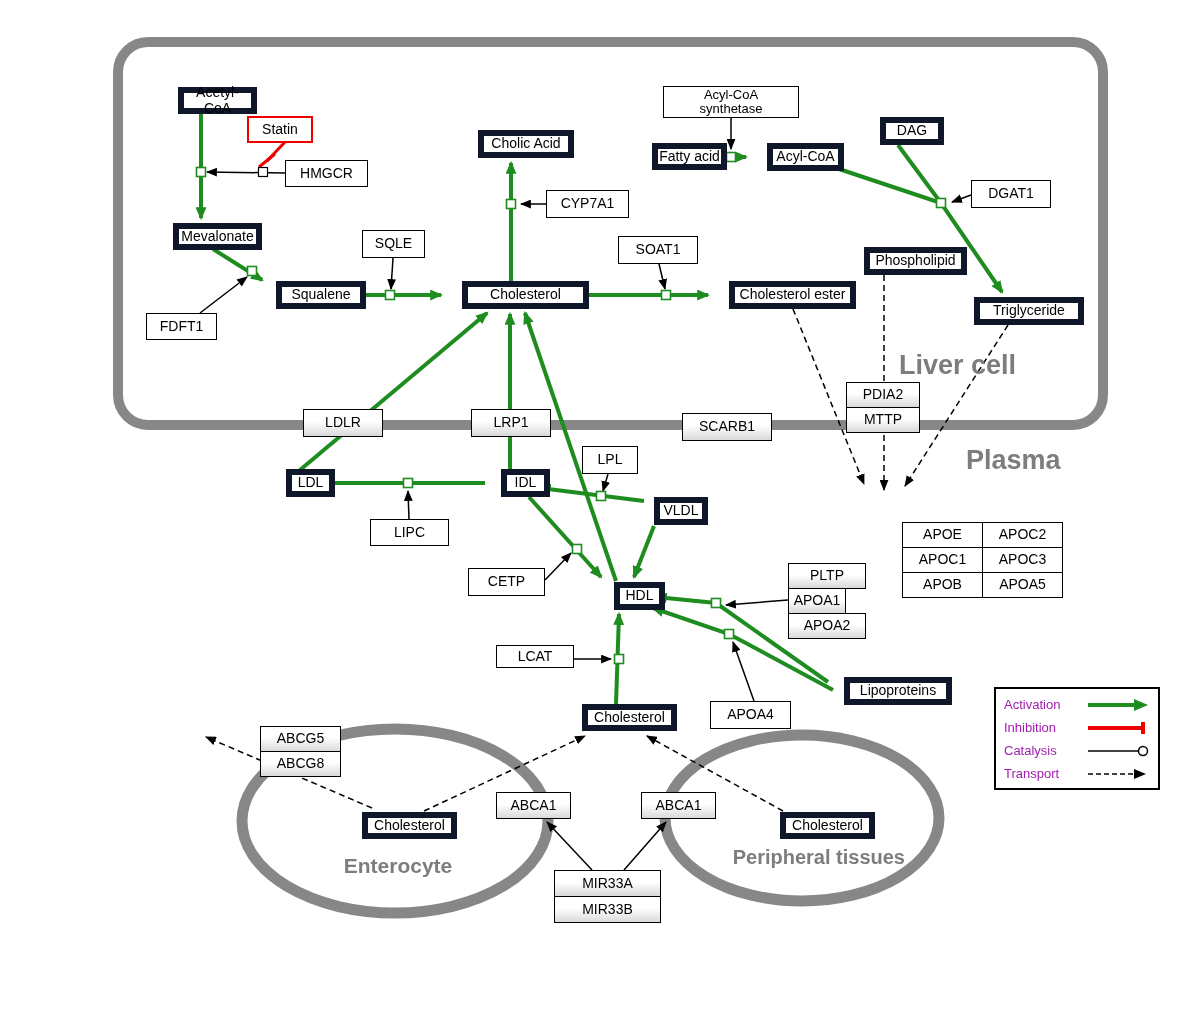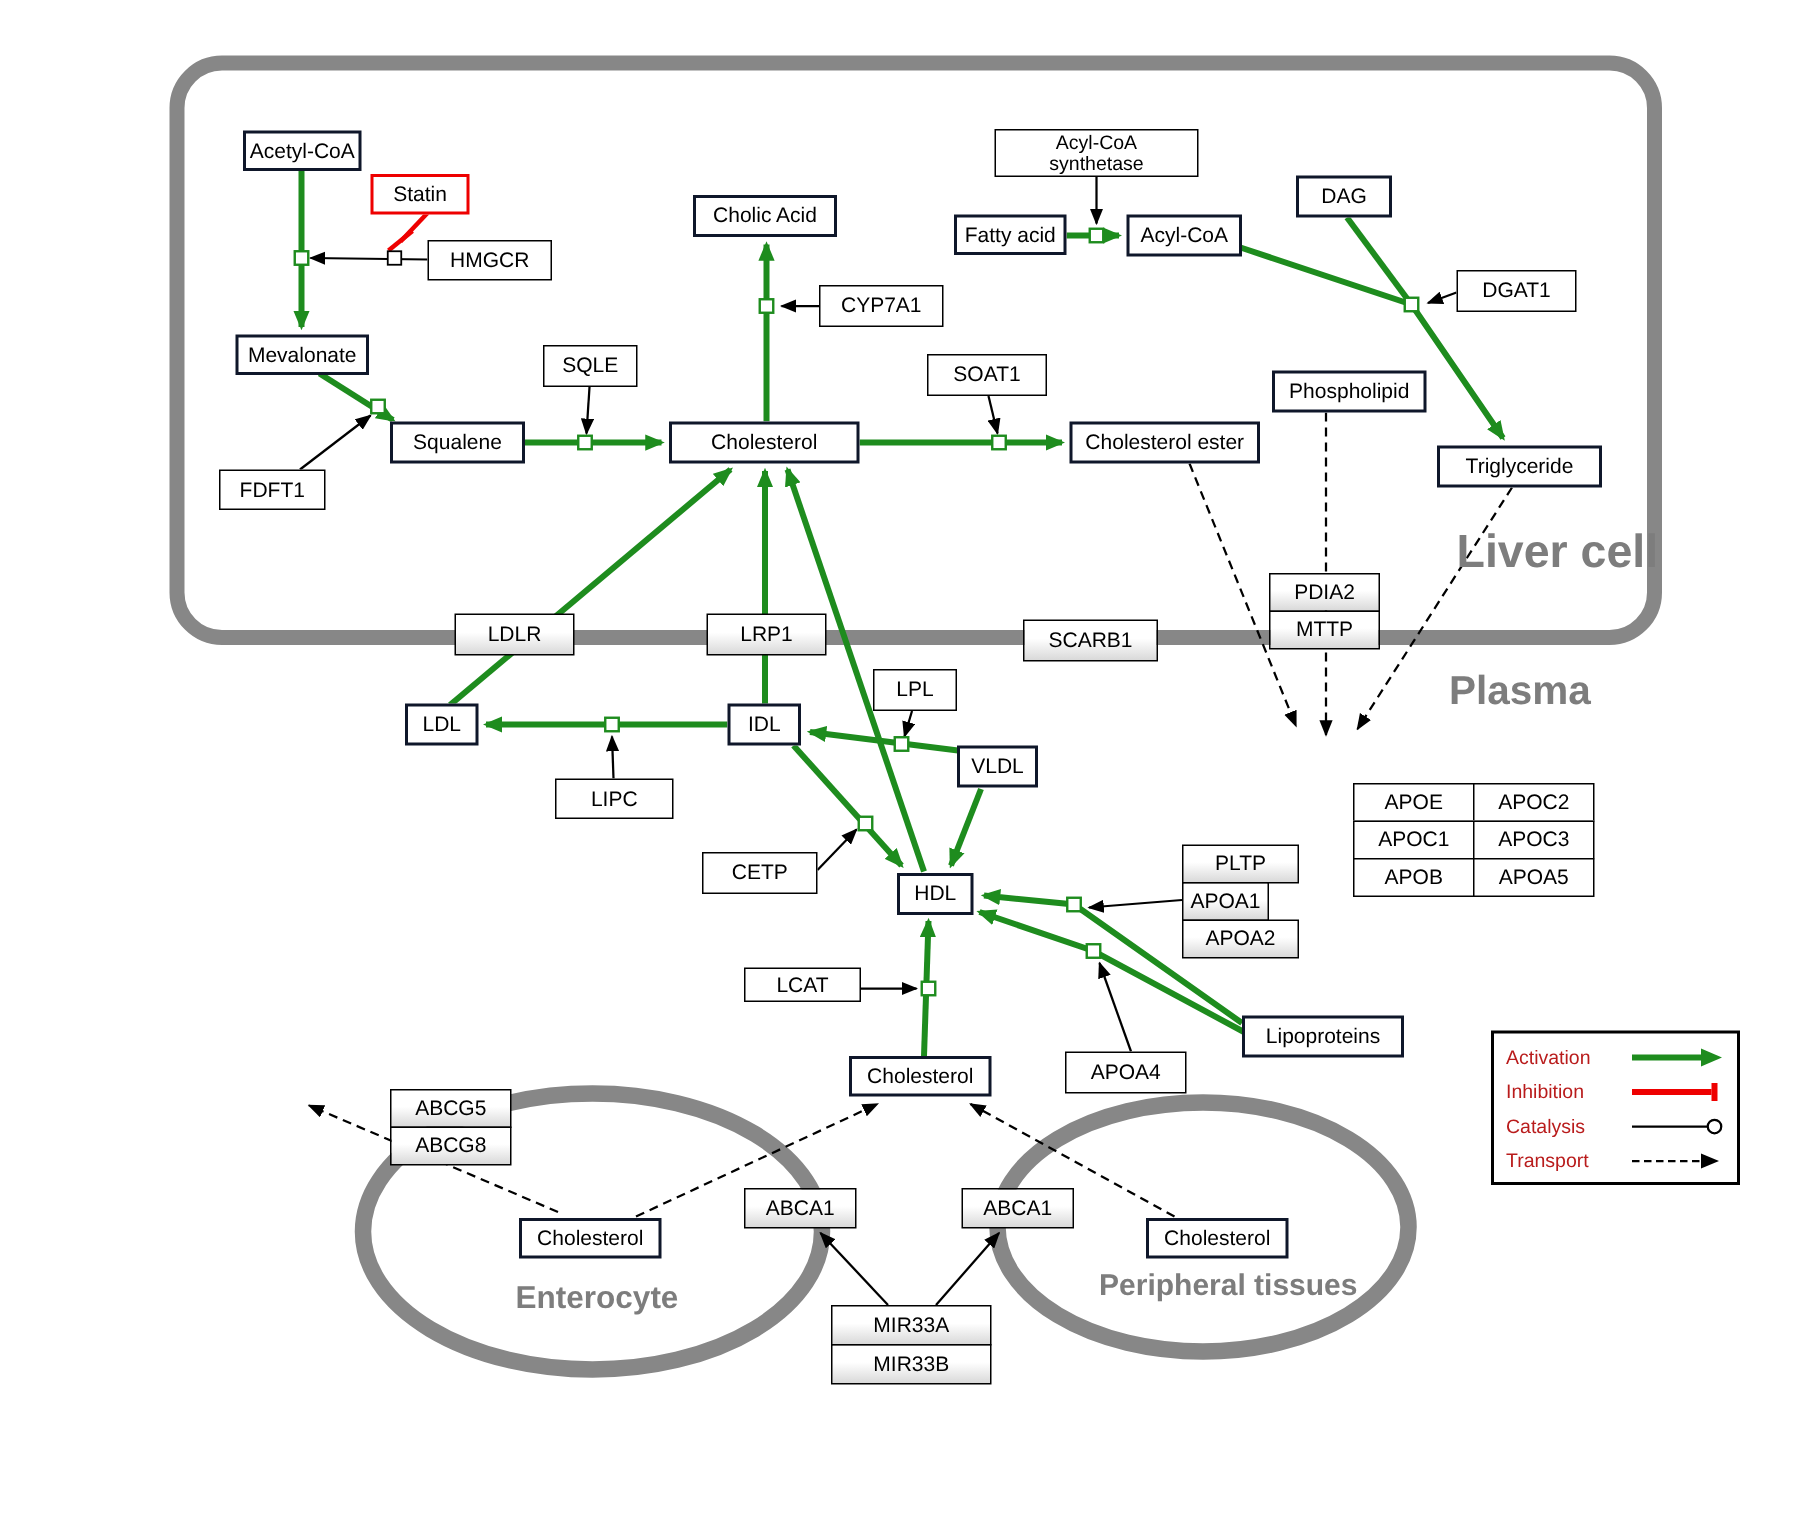--- a/index.html
+++ b/index.html
@@ -4,31 +4,31 @@
 <style>
   * { margin:0; padding:0; box-sizing:border-box; }
   html,body { background:#fff; }
   body { width:1200px; height:1013px; position:relative; overflow:hidden;
          font-family:"Liberation Sans", sans-serif; }
   #stage { position:absolute; left:0; top:0; width:1200px; height:1013px; }
   svg.layer { position:absolute; left:0; top:0; }
   .node { position:absolute; display:flex; align-items:center; justify-content:center;
           background:#fff; border:1px solid #000; color:#000; font-size:14px;
           text-align:center; line-height:1.08; z-index:3; }
-  .met  { border:2px solid #0f172a; }
+  .met  { border:6px solid #0f172a;margin-left:16px; }
   .red  { border:2px solid #ee0000; }
   .grad { background:linear-gradient(#ffffff 0%, #ffffff 45%, #d9d9d9 100%); }
   .small { font-size:13px; }
   .wrap span { display:inline-block; width:84px; }
   .region-label { position:absolute; font-weight:bold; color:#7d7d7d; z-index:2; }
   .legend { position:absolute; left:994px; top:687px; width:166px; height:103px;
             border:2px solid #000; background:#fff; z-index:4; padding:5px 8px 4px 8px;
             display:flex; flex-direction:column; justify-content:space-between; }
   .legend-row { display:flex; align-items:center; justify-content:space-between; height:21px; }
-  .legend-row .lbl { font-size:13px; color:#b91c1c; }
+  .legend-row .lbl { font-size:13px; color:#a21caf; }
 </style>
 </head>
 <body>
 
 <div id="stage">
 
   <svg class="layer" width="1200" height="1013" viewBox="0 0 1200 1013">
     <defs>
       <marker id="mAg" viewBox="0 0 12 10" refX="10" refY="5" markerWidth="13" markerHeight="11" orient="auto" markerUnits="userSpaceOnUse">
         <path d="M0,0 L12,5 L0,10 z" fill="#1e8c1e"></path>
@@ -168,21 +168,21 @@
     <div class="node gene" style="left:982px;top:572px;width:81px;height:26px">APOA5</div>
   </div>
 
   <div class="node gene grad" style="left:260px;top:726px;width:81px;height:26px">ABCG5</div>
   <div class="node gene grad" style="left:260px;top:751px;width:81px;height:26px">ABCG8</div>
   <div class="node gene grad" style="left:496px;top:792px;width:75px;height:27px">ABCA1</div>
   <div class="node gene grad" style="left:641px;top:792px;width:75px;height:27px">ABCA1</div>
   <div class="node gene grad" style="left:554px;top:870px;width:107px;height:27px">MIR33A</div>
   <div class="node gene grad" style="left:554px;top:896px;width:107px;height:27px">MIR33B</div>
 
-  <div class="region-label" style="left:971px;top:350px;font-size:31px">Liver cell</div>
+  <div class="region-label" style="left:899px;top:350px;font-size:27px">Liver cell</div>
   <div class="region-label" style="left:966px;top:445px;font-size:27px">Plasma</div>
   <div class="region-label" style="left:318px;top:854px;width:160px;text-align:center;font-size:21px">Enterocyte</div>
   <div class="region-label" style="left:700px;top:846px;width:205px;text-align:right;font-size:20px">Peripheral tissues</div>
 
   <div class="legend">
     <div class="legend-row">
       <span class="lbl">Activation</span>
       <svg width="64" height="16">
         <line x1="2" y1="8" x2="48" y2="8" stroke="#1e8c1e" stroke-width="4"></line>
         <path d="M48,2 L62,8 L48,14 z" fill="#1e8c1e"></path>

